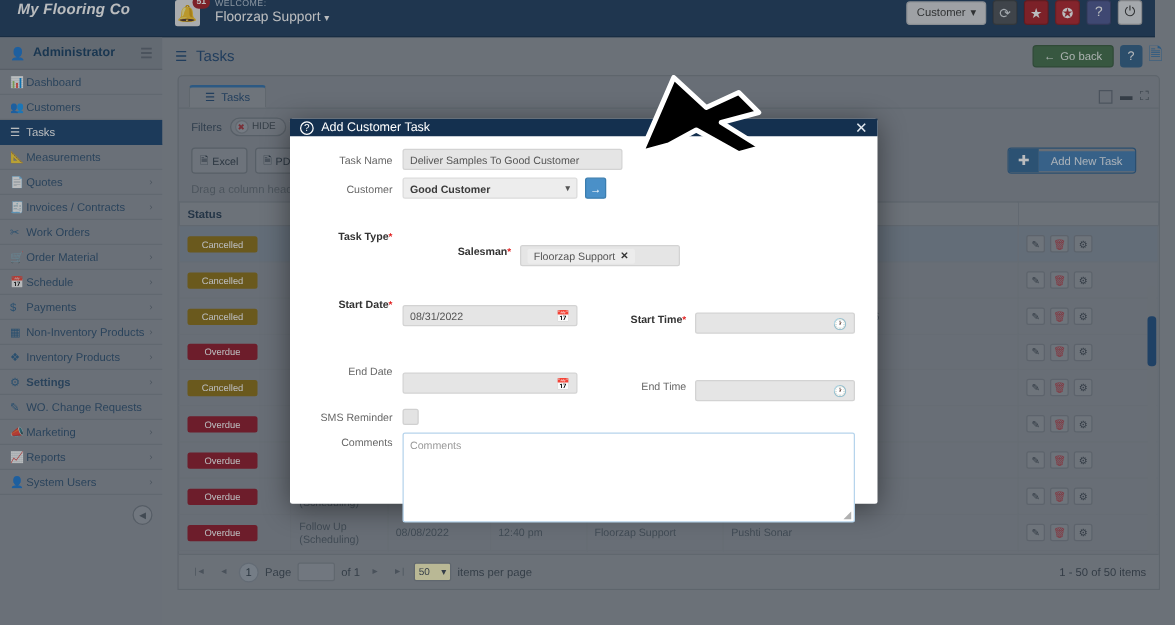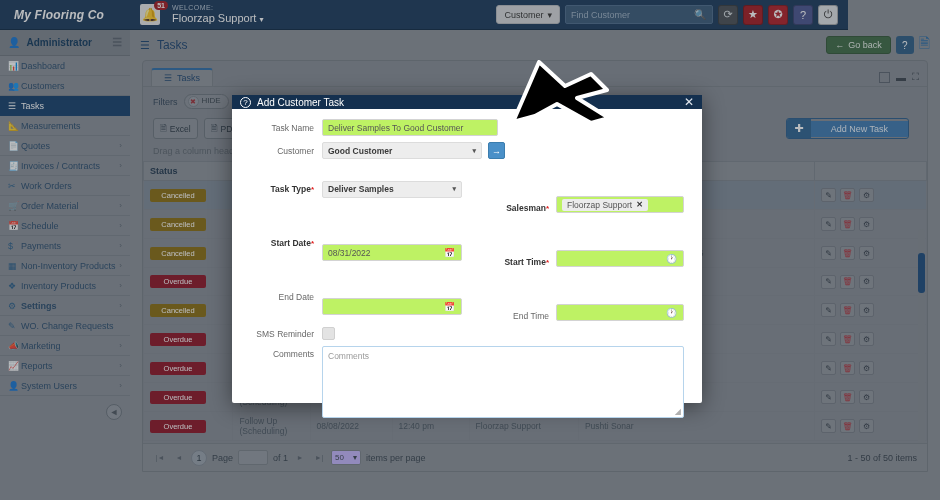--- a/index.html
+++ b/index.html
@@ -6,22 +6,22 @@
   html, body {
     width: 940px; height: 500px;
     font-family: "Liberation Sans", sans-serif;
     overflow: hidden;
     background: #8b9199;
   }
   #app { position: relative; width: 940px; height: 500px; }
 
   
   .topbar {
-    position: absolute; top: 0; left: 0; width: 848px; height: 30px;
-    background: #1b3a5c; display: flex; align-items: center;
+    position: absolute; top: 0; left: 0; width: 924px; height: 30px;
+    background: #1b3a5c; display: flex; align-items: flex-start;
     border-bottom: 1px solid #0f2a45;
   }
   .brand {
     width: 130px; padding-left: 14px; color: #fff;
     font-size: 12px; font-style: italic; font-weight: bold;
     letter-spacing: .2px;
   }
   .bell-wrap { position: relative; margin-left: 10px; width: 24px; height: 22px; }
   .bell-box {
     width: 20px; height: 21px; background: #e8e8e8; border-radius: 2px;
@@ -157,21 +157,21 @@
     gap: 3px; background: #8e949c;
   }
   .addtask-wrap { margin-left: auto; padding-right: 8px; }
   .add-task {
     display: flex; align-items: center; border-radius: 3px; overflow: hidden;
     border: 1px solid #2b5e8c;
   }
   .add-task .plus { background: #2e6391; color: #fff; font-size: 11px;
     padding: 3px 7px; }
   .add-task .lbl { background: #3f7ab0; color: #e8f0f8; font-size: 9px;
-    padding: 3px 20px; }
+    padding: 3px 10px; }
   .drag-hint { padding: 3px 10px 5px; font-size: 9px; color: #5e6771; }
 
   
   .tbl { width: 100%; border-collapse: collapse; table-layout: fixed; }
   .tbl th {
     font-size: 9px; color: #23394f; text-align: left; font-weight: bold;
     padding: 4px 6px; border: 1px solid #7c838c; background: #8c929a;
     position: relative;
   }
   .tbl td {
@@ -200,21 +200,21 @@
     color: #3b4651;
   }
   .pg-btn { width: 14px; height: 14px; border-radius: 50%; display: flex;
     align-items: center; justify-content: center; color: #5a636d;
     font-size: 7px; border: 1px solid transparent; }
   .pg-num { width: 16px; height: 16px; border-radius: 50%; background: #9aa3ad;
     border: 1px solid #7f8893; color: #2c3945; display: flex;
     align-items: center; justify-content: center; font-size: 9px; }
   .pg-inp { width: 30px; height: 15px; background: #949aa2; border: 1px solid #7b828a;
     border-radius: 2px; }
-  .pg-sel { width: 30px; height: 15px; background: #c4b5fd; border: 1px solid #7b828a;
+  .pg-sel { width: 30px; height: 15px; background: #fef9c3; border: 1px solid #7b828a;
     border-radius: 2px; display: flex; align-items: center;
     justify-content: space-between; padding: 0 3px; font-size: 8px; }
   .pg-right { margin-left: auto; font-size: 9px; color: #39434e; }
 
   .vscroll { position: absolute; right: 2px; top: 168px; width: 7px; height: 240px;
     background: #868c94; border-radius: 3px; }
   .vthumb { position: absolute; top: 24px; left: 0; width: 7px; height: 40px;
     background: #1b4a7d; border-radius: 3px; }
 
   
@@ -251,44 +251,44 @@
 
   .frm-row { display: flex; align-items: center; margin-bottom: 6px; }
   .lab {
     width: 78px; text-align: right; padding-right: 8px; font-size: 8.5px;
     color: #676767; flex-shrink: 0;
   }
   .lab.req { font-weight: bold; color: #333; }
   .req-star { color: #e01b1b; font-size: 8px; }
   .fld {
     height: 17px; border: 1px solid #d3d3d3; border-radius: 2px;
-    background: #bef264; font-size: 8.5px; color: #555;
+    background: #e5e5e5; font-size: 8.5px; color: #555;
     display: flex; align-items: center; padding: 0 5px;
   }
   .fld.grey { background: #ededed; border-color: #dcdcdc; color: #3a3a3a;
     font-weight: bold; }
   .fld .cv { flex: 1; }
   .fld .caret { color: #555; font-size: 7px; }
   .fld .adorn { color: #777; font-size: 9px; }
   .arrow-btn {
     width: 17px; height: 17px; background: #4a90c8; border: 1px solid #3b7dae;
     border-radius: 2px; color: #fff; font-size: 9px; margin-left: 6px;
     display: flex; align-items: center; justify-content: center;
   }
   .w-taskname { width: 140px; }
-  .w-customer { width: 160px; }
+  .w-customer { width: 140px; }
   .w-tasktype { width: 140px; }
   .w-date { width: 140px; margin-top: 19px; }
   .w-location { width: 362px; }
   .chip {
     background: #ececec; border-radius: 2px; font-size: 8.5px; color: #555;
     padding: 1px 5px; display: inline-flex; align-items: center; gap: 4px;
   }
   .chip .x { font-weight: bold; color: #333; font-size: 8px; }
-  .right-col { display: flex; align-items: flex-end; margin-left: 30px; margin-top: 31px; }
+  .right-col { display: flex; align-items: flex-start; margin-left: 30px; margin-top: 31px; }
   .lab-r { width: 64px; text-align: right; padding-right: 7px; font-size: 8.5px;
     color: #676767; }
   .lab-r.req { font-weight: bold; color: #333; }
   .w-salesman { width: 128px; }
   .w-time { width: 128px; }
   .sms-box { width: 13px; height: 13px; background: #e3e3e3;
     border: 1px solid #d0d0d0; border-radius: 2px; }
   .ta {
     width: 362px; height: 72px; border: 1px solid #b6d4ec; border-radius: 2px;
     font-size: 8.5px; color: #9a9a9a; padding: 4px 5px; background: #fff;
@@ -315,24 +315,20 @@
     </div>
     <div class="welcome">
       <div class="w1">WELCOME:</div>
       <div class="w2"><span>Floorzap Support</span>
         <span class="caret">▾</span></div>
     </div>
     <div class="topbar-right">
       <div class="cust-sel">
         <span>Customer</span>
         <span>▾</span>
-      </div>
-      <div class="searchbox">
-        <span class="ph">Find Customer</span>
-        <span class="mag">🔍</span>
       </div>
       <div class="icon-btn ib-refresh">⟳</div>
       <div class="icon-btn ib-star">★</div>
       <div class="icon-btn ib-life">✪</div>
       <div class="icon-btn ib-help">?</div>
       <div class="icon-btn ib-power">⏻</div>
     </div>
   </div>
 
   <div class="sidebar">
@@ -697,24 +693,20 @@
           <span class="cv">Good Customer</span>
           <span class="caret">▾</span>
         </div>
         <div class="arrow-btn">→</div>
       </div>
 
       <div class="frm-row">
         <div class="lab req">
           <span>Task Type</span><span class="req-star">*</span>
         </div>
-        <div class="fld grey w-tasktype">
-          <span class="cv">Deliver Samples</span>
-          <span class="caret">▾</span>
-        </div>
         <div class="right-col">
           <div class="lab-r req">
             <span>Salesman</span><span class="req-star">*</span>
           </div>
           <div class="fld w-salesman">
             <span class="chip">
               <span>Floorzap Support</span>
               <span class="x">✕</span>
             </span>
           </div>

